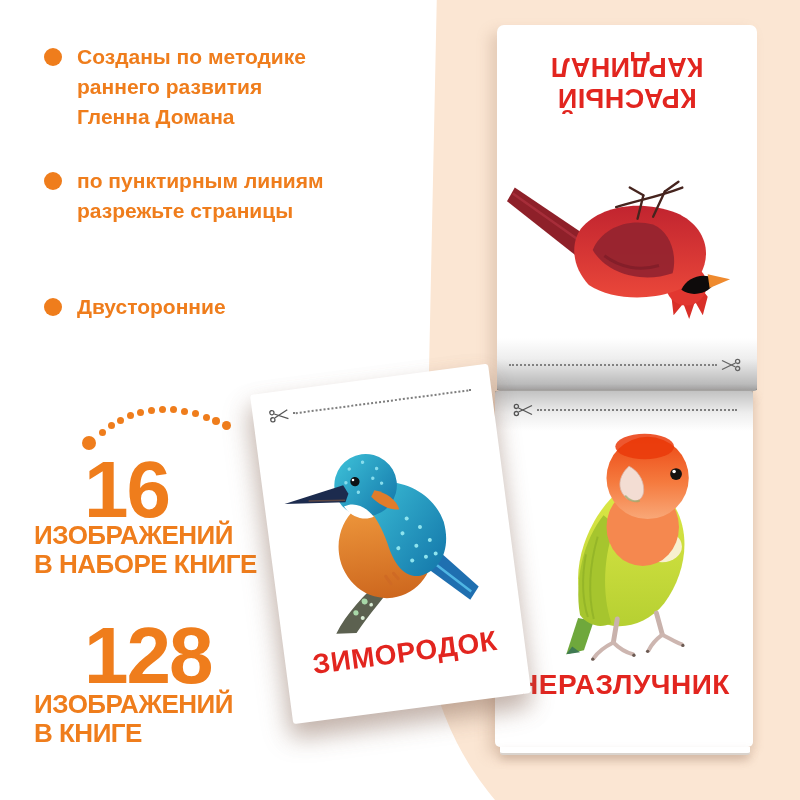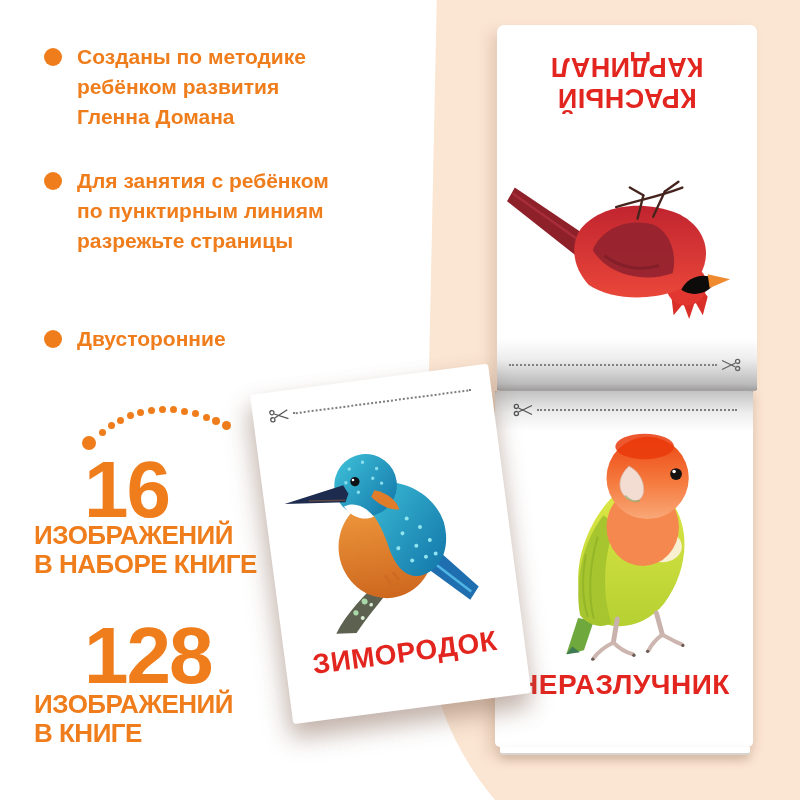--- a/index.html
+++ b/index.html
@@ -9,21 +9,21 @@
 
   
   .peach{position:absolute;left:420px;top:-400px;width:640px;height:1300px;
          background:#fbe6d3;border-radius:300px 0 0 300px;
          transform:rotate(1.2deg);transform-origin:0 1200px;}
 
   
   .bullet{position:absolute;left:44px;display:flex;align-items:flex-start;width:360px;}
   .bullet .dot{width:18px;height:18px;border-radius:50%;background:#ef7d1c;flex:0 0 18px;margin:6px 15px 0 0;}
   .bullet .lines{color:#ef7d1c;font-weight:bold;font-size:21px;line-height:30px;}
-  .b1{top:42px;} .b2{top:166px;} .b3{top:292px;margin-top:32px;}
+  .b1{top:42px;} .b2{top:166px;} .b3{top:292px;}
 
   .stat-number{position:absolute;left:44px;color:#ef7d1c;font-weight:bold;
                font-size:80px;line-height:1;letter-spacing:-2px;margin-left:40px;}
   .stat-words{position:absolute;left:34px;color:#ef7d1c;font-weight:bold;
               font-size:26px;line-height:29px;letter-spacing:-0.5px;}
   .n16{top:450px;} .w16{top:521px;}
   .n128{top:616px;} .w128{top:690px;}
 
   #dots-arc .arc-dot{position:absolute;border-radius:50%;background:#ef7d1c;}
 
@@ -75,28 +75,27 @@
 <body>
 
 <div class="canvas">
 
   <div class="peach"></div>
 
   <div class="bullet b1">
     <div class="dot"></div>
     <div class="lines">
       <div>Созданы по методике</div>
-      <div>ребёнком развития</div>
+      <div>раннего развития</div>
       <div>Гленна Домана</div>
     </div>
   </div>
   <div class="bullet b2">
     <div class="dot"></div>
     <div class="lines">
-      <div>Для занятия с ребёнком</div>
       <div>по пунктирным линиям</div>
       <div>разрежьте страницы</div>
     </div>
   </div>
   <div class="bullet b3">
     <div class="dot"></div>
     <div class="lines">
       <div>Двусторонние</div>
     </div>
   </div>

